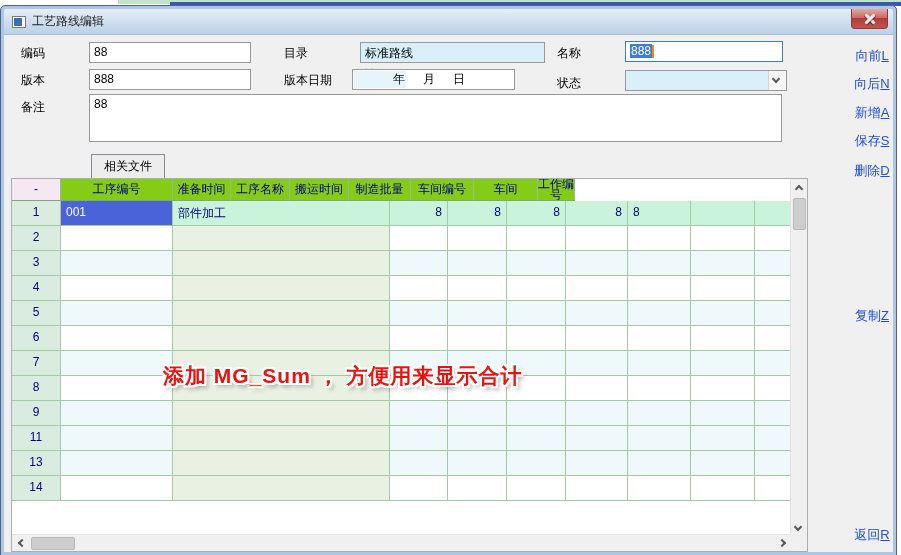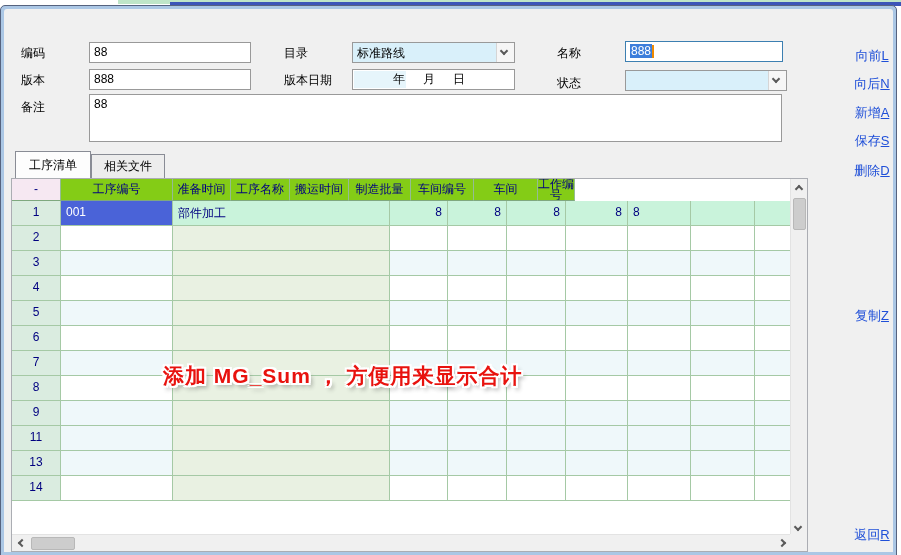--- a/index.html
+++ b/index.html
@@ -95,28 +95,35 @@
   .nav-btn u { text-decoration:underline; }
 </style>
 </head>
 <body>
 
 <div class="backdrop-green"></div>
 <div class="backdrop-blue"></div>
 
 <div class="window">
  <div class="window-inner">
+  <div class="titlebar">
+    <span class="title-icon"></span>
+    <span class="title-text">工艺路线编辑</span>
+    <span class="close-btn">
+          <span class="close-x"></span>
+        </span>
+  </div>
 
   <div class="client">
 
     <span class="flabel" style="left:16px; top:9px;">编码</span>
     <div class="tbox" style="left:84px; top:6px; width:162px;"><span>88</span></div>
 
     <span class="flabel" style="left:279px; top:9px;">目录</span>
-    <div class="combo" style="left:347px; top:6px; width:163px;">
+    <div class="combo" style="left:355px; top:6px; width:185px;flex-direction:column;">
       <span class="combo-text">标准路线</span>
       <span class="combo-btn">
             <span class="chev chev-down"></span>
           </span>
     </div>
 
     <span class="flabel" style="left:552px; top:9px;">名称</span>
     <div class="tbox focused" style="left:620px; top:5px; width:158px;"><span class="sel-text">888</span><span class="caret"></span></div>
 
     <span class="flabel" style="left:16px; top:36px;">版本</span>
@@ -134,21 +141,20 @@
     <div class="combo" style="left:620px; top:34px; width:162px;">
       <span class="combo-text"></span>
       <span class="combo-btn">
             <span class="chev chev-down"></span>
           </span>
     </div>
 
     <span class="flabel" style="left:16px; top:63px;">备注</span>
     <div class="remark-box" style="left:84px; top:58px; width:693px; height:48px;"><span>88</span></div>
 
-    <div class="tab active" style="left:10px; top:115px; width:76px; height:27px; line-height:26px;">工序清单</div>
     <div class="tab inactive" style="left:86px; top:118px; width:74px; height:24px; line-height:23px;">相关文件</div>
 
     <div class="grid-wrap">
       <div class="grid-header" id="grid-header">
             <div class="hcell pink" style="width: 49px;">-</div>
             <div class="hcell" style="width: 112px;">工序编号</div>
             <div class="hcell" style="width: 58px;">准备时间</div>
             <div class="hcell" style="width: 59px;">工序名称</div>
             <div class="hcell" style="width: 59px;">搬运时间</div>
             <div class="hcell" style="width: 62px;">制造批量</div>

